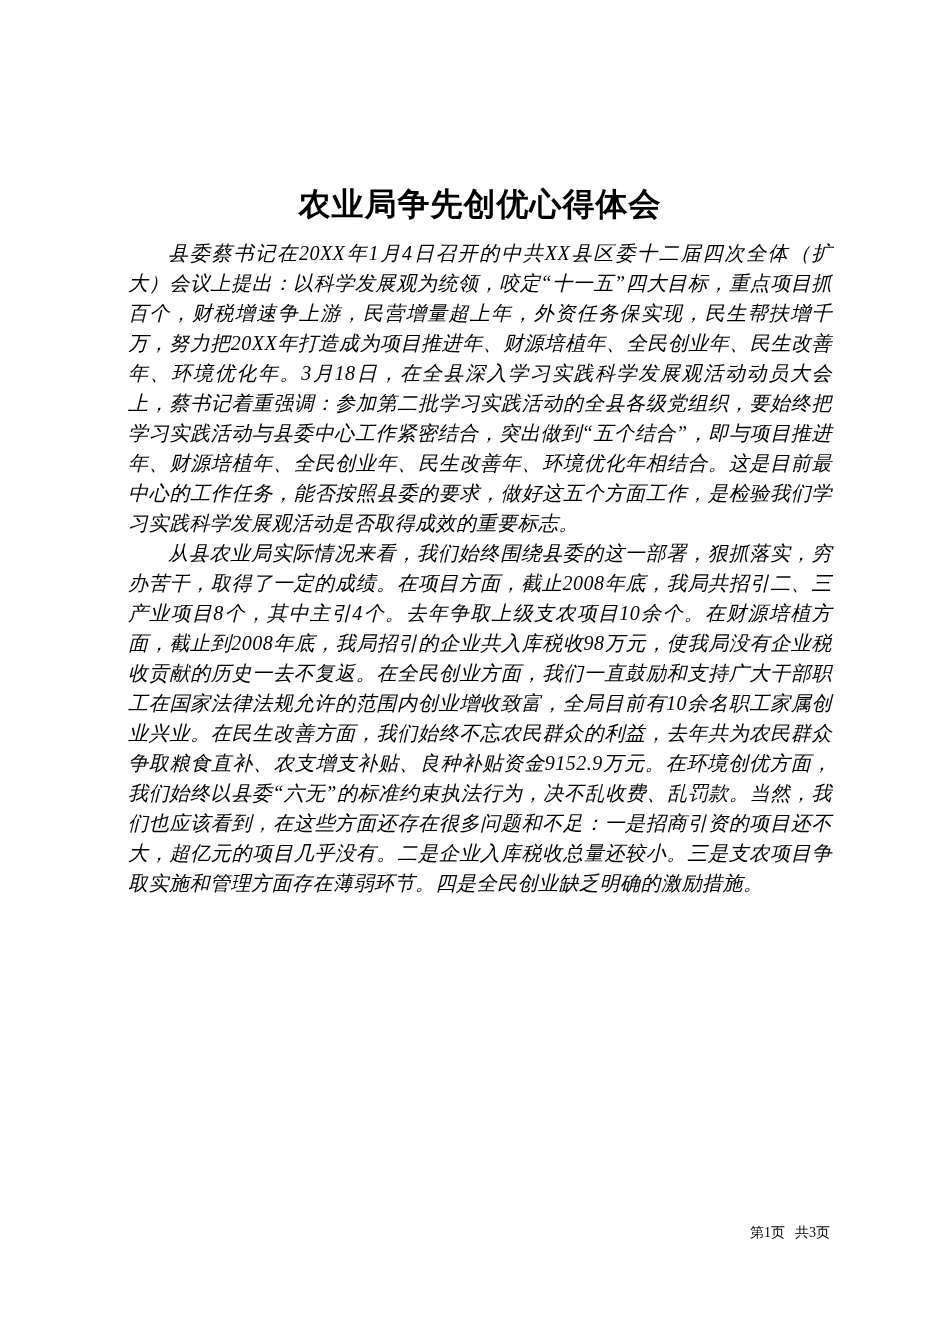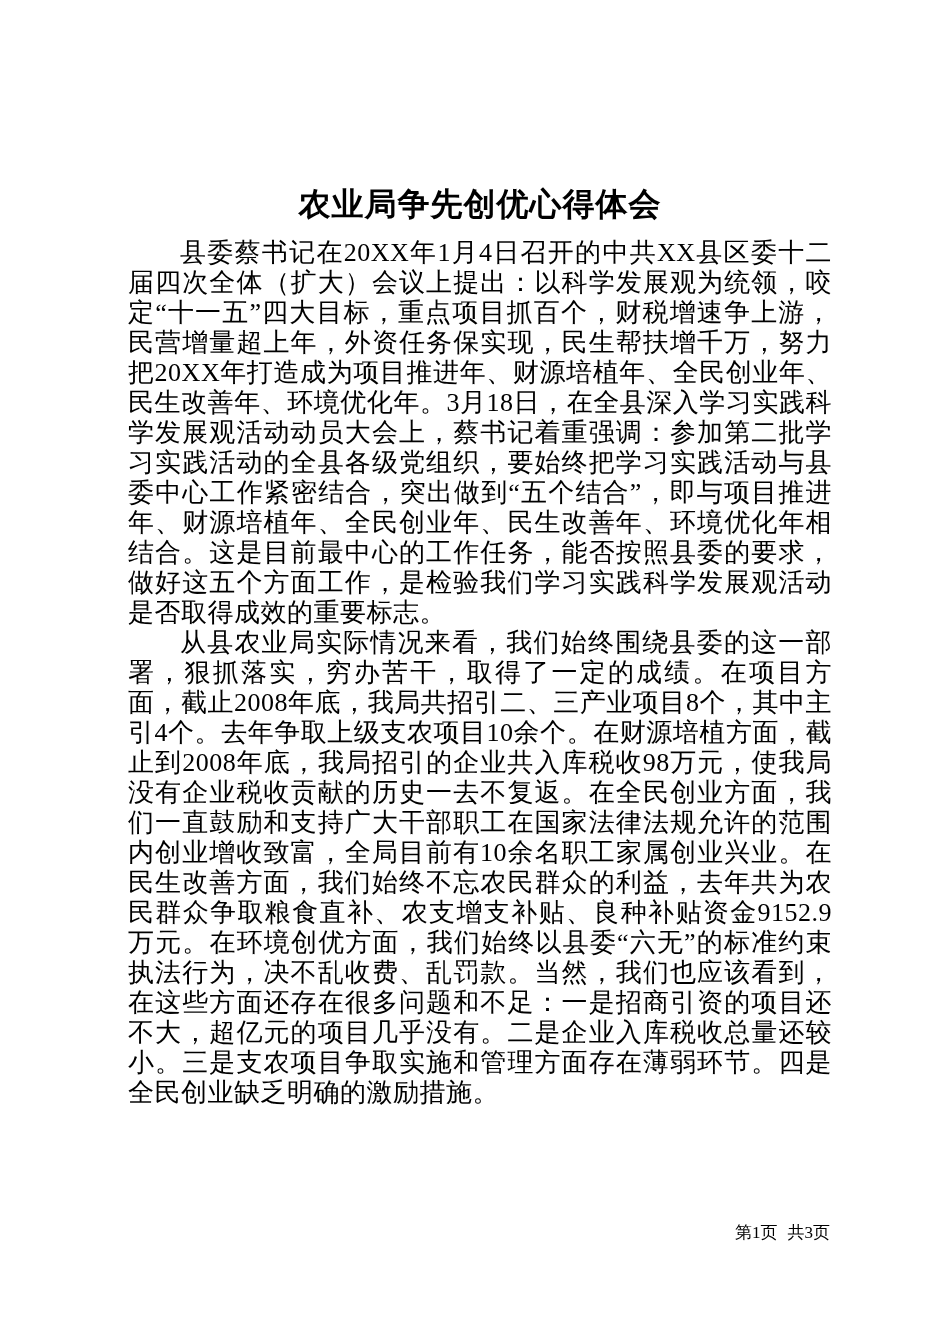--- a/index.html
+++ b/index.html
@@ -25,33 +25,34 @@
   .doc-title {
     margin: 0 0 12px 0;
     text-align: center;
     font-size: 32px;
     line-height: 44px;
     font-weight: bold;
     letter-spacing: 1px;
   }
   .paragraph {
     margin: 0;
-    font-size: 26px;
+    font-size: 20px;
     line-height: 30px;
     text-align: justify;
     text-justify: inter-ideograph;
     text-indent: 2em;
     word-break: break-all;
     letter-spacing: 0.5px;
+    font-style: italic;
   }
   .footer {
     position: absolute;
     right: 120px;
     top: 1222px;
-    font-size: 17px;
+    font-size: 14px;
     line-height: 22px;
     color: #000000;
   }
   .footer .gap {
     display: inline-block;
     width: 10px;
   }
 </style>
 </head>
 <body>

